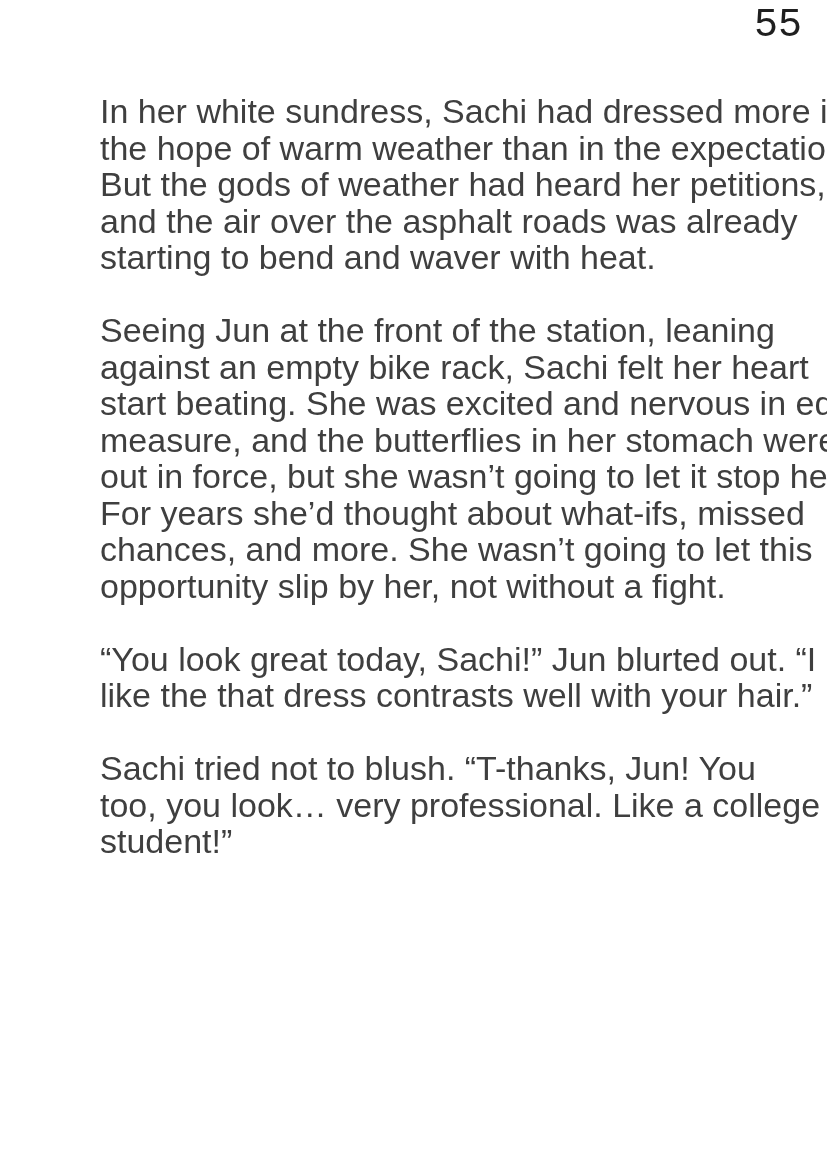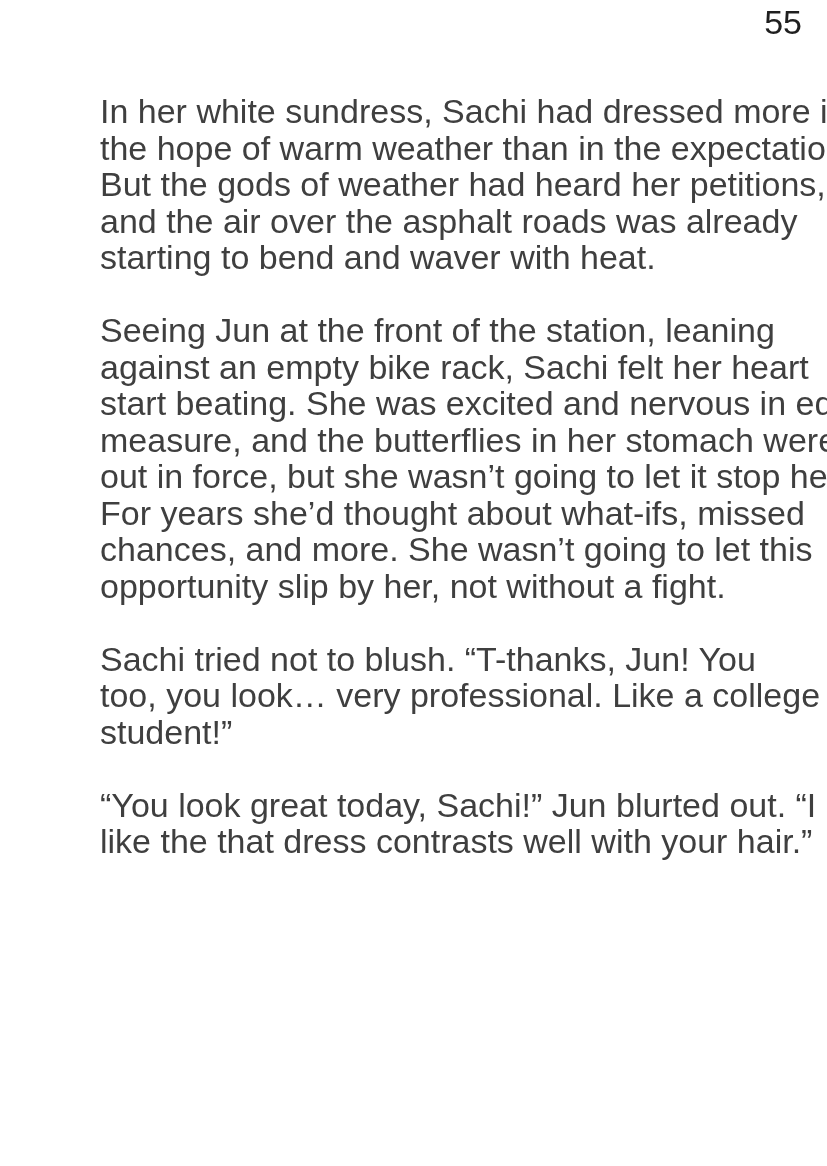--- a/index.html
+++ b/index.html
@@ -11,22 +11,22 @@
     height: 1166px;
     background: #ffffff;
     position: relative;
     overflow: hidden;
     font-family: "Liberation Sans", sans-serif;
   }
   .page-number {
     position: absolute;
     top: 4px;
     right: 25px;
-    font-family: Liberation Sans, sans-serif;
-    font-size: 34px;
+    font-family: Liberation Mono, monospace;
+    font-size: 40px;
     line-height: 1.1;
     color: #1f1f1f;
   }
   .text-block {
     position: absolute;
     left: 100px;
     top: 93px;
     width: 700px;
     font-size: 34px;
     line-height: 36.5px;
@@ -53,18 +53,18 @@
 and the air over the asphalt roads was already
 starting to bend and waver with heat.</p>
   <p>Seeing Jun at the front of the station, leaning
 against an empty bike rack, Sachi felt her heart
 start beating. She was excited and nervous in equal
 measure, and the butterflies in her stomach were
 out in force, but she wasn’t going to let it stop her.
 For years she’d thought about what-ifs, missed
 chances, and more. She wasn’t going to let this
 opportunity slip by her, not without a fight.</p>
+  <p>“You look great today, Sachi!” Jun blurted out. “I
+like the that dress contrasts well with your hair.”</p>
   <p>Sachi tried not to blush. “T-thanks, Jun! You
 too, you look… very professional. Like a college
 student!”</p>
-  <p>“You look great today, Sachi!” Jun blurted out. “I
-like the that dress contrasts well with your hair.”</p>
 </main>
 
 </body></html>

